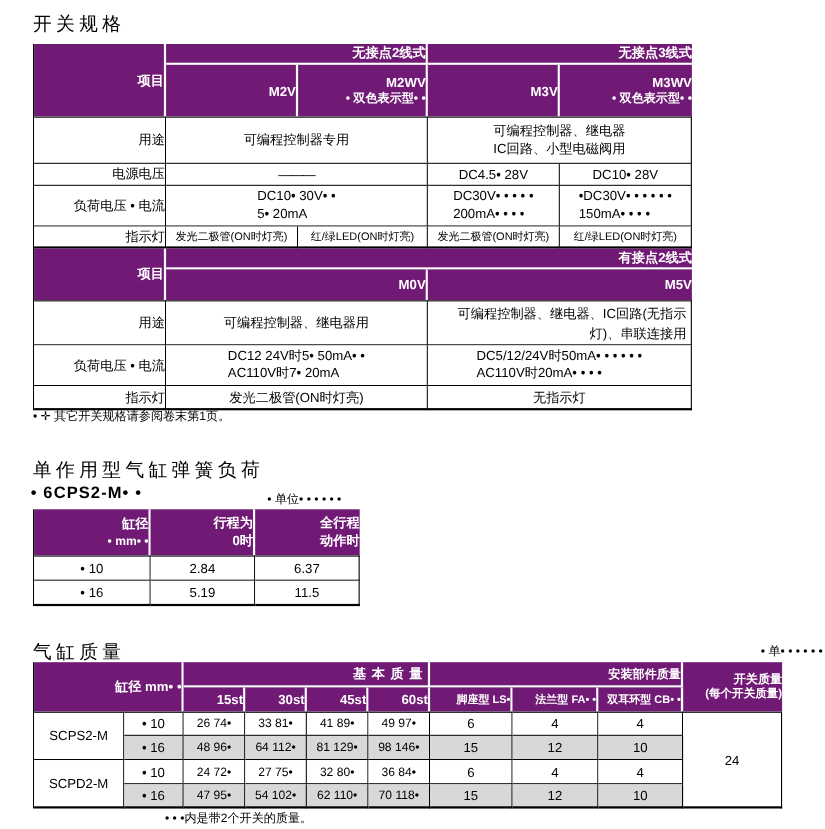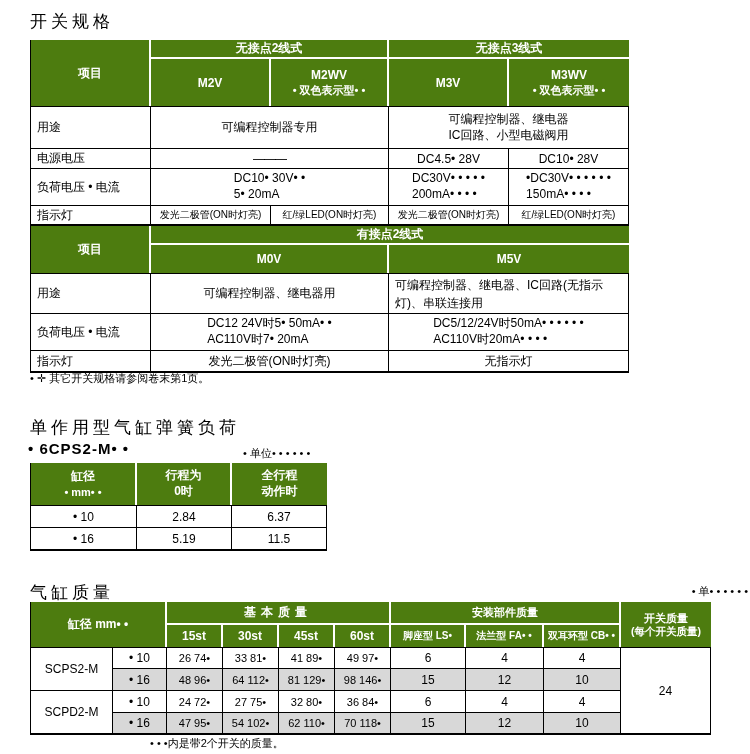--- a/index.html
+++ b/index.html
@@ -6,34 +6,34 @@
   body{
     width:750px;height:754px;position:relative;background:#ffffff;color:#000;
     font-family:"Liberation Sans","DejaVu Sans",sans-serif;
     -webkit-font-smoothing:antialiased;
   }
   .abs{position:absolute;}
   .title{font-size:17px;font-weight:normal;letter-spacing:4px;white-space:nowrap;}
   .note{font-size:11px;white-space:nowrap;}
   table{border-collapse:separate;border-spacing:0;table-layout:fixed;border-left:1px solid #000;}
   th{
-    background:#4d7c0f;color:#fff;font-weight:bold;font-size:12px;padding:0;
-    border-right:2px solid #fff;border-bottom:2px solid #fff;text-align:center;vertical-align:middle;
+    background:#701a75;color:#fff;font-weight:bold;font-size:12px;padding:0;
+    border-right:2px solid #fff;border-bottom:2px solid #fff;text-align:right;vertical-align:middle;
     white-space:nowrap;
   }
   th.nr{border-right:0;}
   th.nb{border-bottom:0;}
   td{
     background:#fff;font-size:12px;padding:0;text-align:center;vertical-align:middle;
     border-right:1px solid #000;border-bottom:1px solid #000;white-space:nowrap;
   }
   tr.bt td{border-top:1px solid #000;}
   tr.heavy td{border-bottom:2px solid #000;}
   td.hb{border-bottom:2px solid #000;}
-  td.lbl{text-align:left;padding-left:6px;}
+  td.lbl{text-align:right;padding-left:6px;}
   td.sm{font-size:10px;}
   .blk{display:block;line-height:1.3;}
   .smh{font-size:11px;font-weight:bold;}
   .ib{display:inline-block;text-align:left;line-height:1.45;}
   .shade td{background:#d8d8d8;}
   .ls5{letter-spacing:5px;}
   .f11{font-size:11px;}
   .f10{font-size:10px;}
   .f105{font-size:10.5px;}
   .dash{letter-spacing:-1px;}

